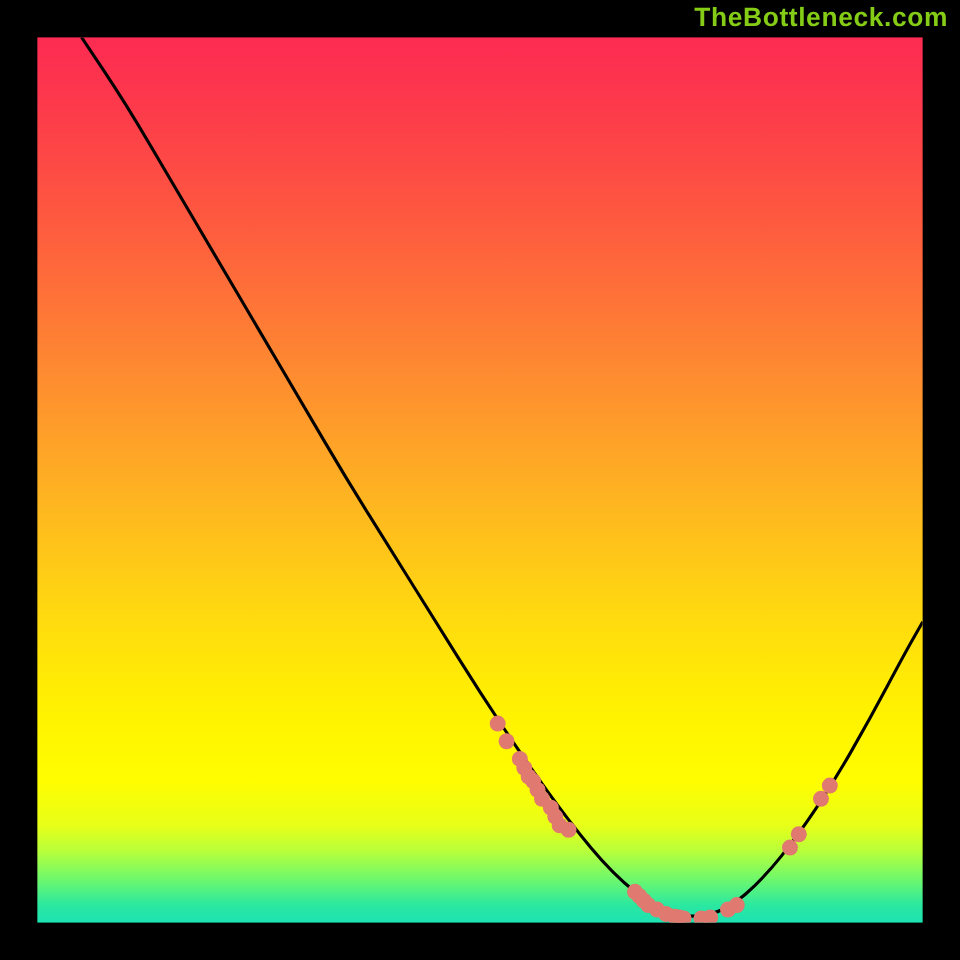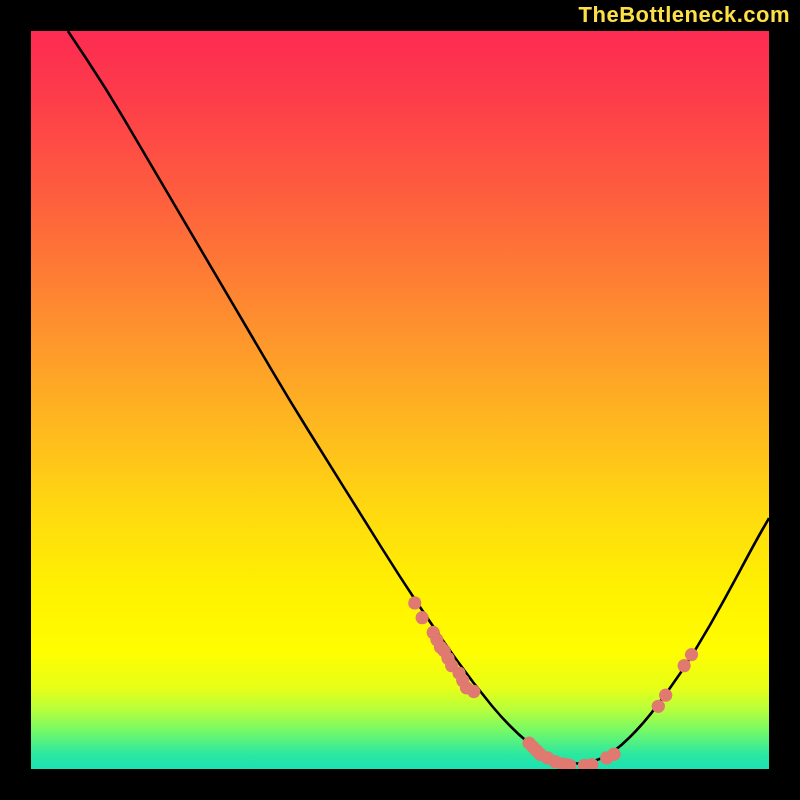--- a/index.html
+++ b/index.html
@@ -14,21 +14,21 @@
   .frame {
     position: relative;
     width: 800px;
     height: 800px;
     background: #000;
   }
   .watermark {
     position: absolute;
     top: 2px;
     right: 10px;
-    color: #fde047;
+    color: #84cc16;
     font-size: 22px;
     font-weight: bold;
     z-index: 5;
     letter-spacing: 0.5px;
   }
   .plot-area {
     position: absolute;
     left: 31px;
     top: 31px;
     width: 738px;

